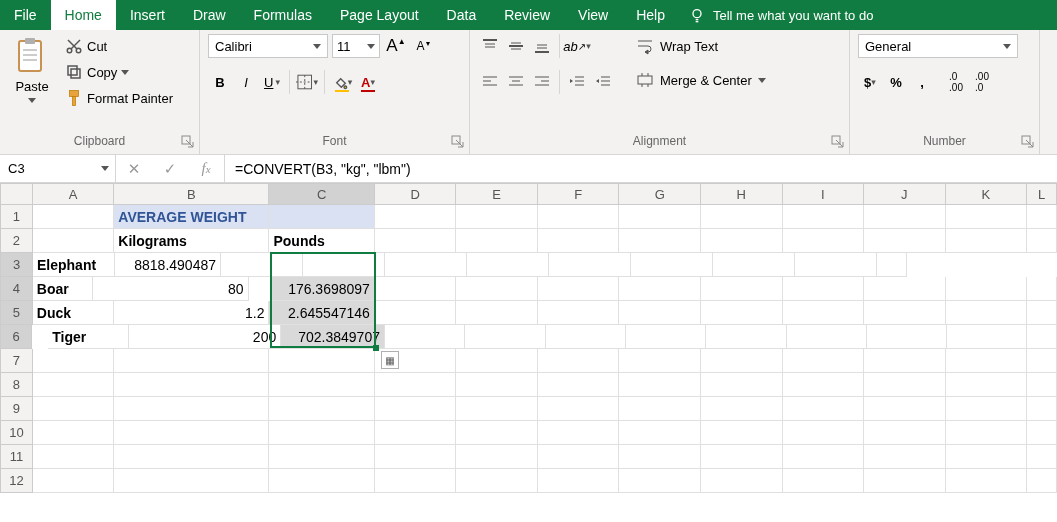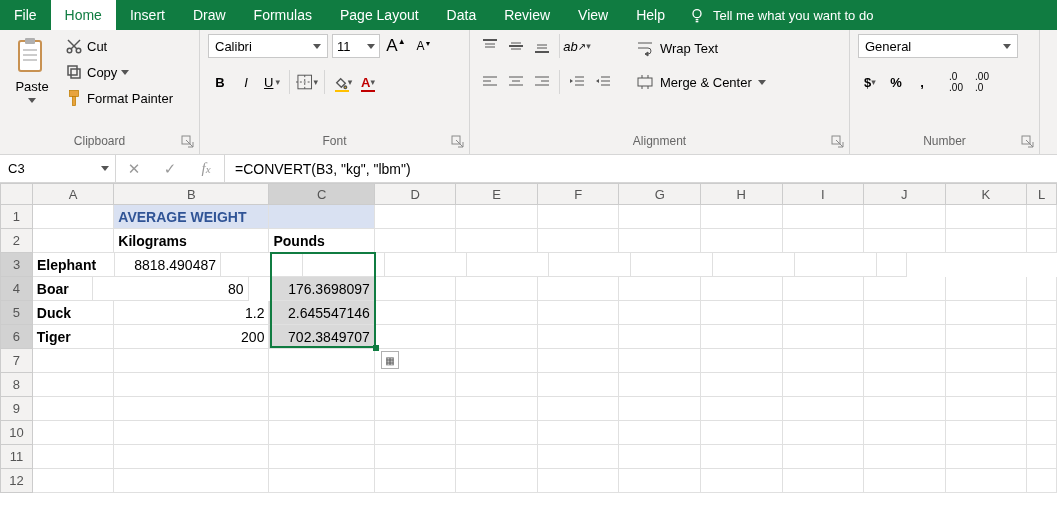--- a/index.html
+++ b/index.html
@@ -190,21 +190,21 @@
     <div class="group-title">
       <span>Font</span>
       <svg class="launcher" viewBox="0 0 14 14">
           <rect x="1" y="1" width="8" height="8" fill="none" stroke="#8a8a8a"></rect>
           <path d="M5 5 L12 12 M12 7 L12 12 L7 12" fill="none" stroke="#8a8a8a"></path>
         </svg>
     </div>
   </div>
 
   <div class="group" style="width:380px;">
-    <div style="display:flex; gap:16px; align-items:flex-end;">
+    <div style="display:flex; gap:16px; align-items:flex-start;">
       <div style="display:flex; flex-direction:column; gap:12px;">
         <div class="align-top">
           <div class="ibtn">
               <svg width="18" height="18" viewBox="0 0 18 18" stroke="#555">
                 <line x1="2" y1="3" x2="16" y2="3" stroke-width="2"></line>
                 <line x1="4" y1="7" x2="14" y2="7"></line>
                 <line x1="4" y1="10" x2="14" y2="10"></line>
               </svg>
             </div>
           <div class="ibtn">
@@ -434,21 +434,21 @@
       <div class="cell" style="width:82px;"></div>
       <div class="cell" style="width:82px;"></div>
       <div class="cell" style="width:82px;"></div>
       <div class="cell" style="width:82px;"></div>
       <div class="cell" style="width:82px;"></div>
       <div class="cell" style="width:82px;"></div>
       <div class="cell" style="width:30px;"></div>
     </div>
     <div class="row">
       <div class="rh" style="background:#d2d2d2;">6</div>
-      <div class="cell bold" style="width:82px;">Tiger</div>
+      <div class="cell bold" style="width:82px;margin-left:16px;">Tiger</div>
       <div class="cell right" style="width:156px;">200</div>
       <div class="cell right sel-fill" style="width:106px;">702.3849707</div>
       <div class="cell" style="width:82px;"></div>
       <div class="cell" style="width:82px;"></div>
       <div class="cell" style="width:82px;"></div>
       <div class="cell" style="width:82px;"></div>
       <div class="cell" style="width:82px;"></div>
       <div class="cell" style="width:82px;"></div>
       <div class="cell" style="width:82px;"></div>
       <div class="cell" style="width:82px;"></div>

